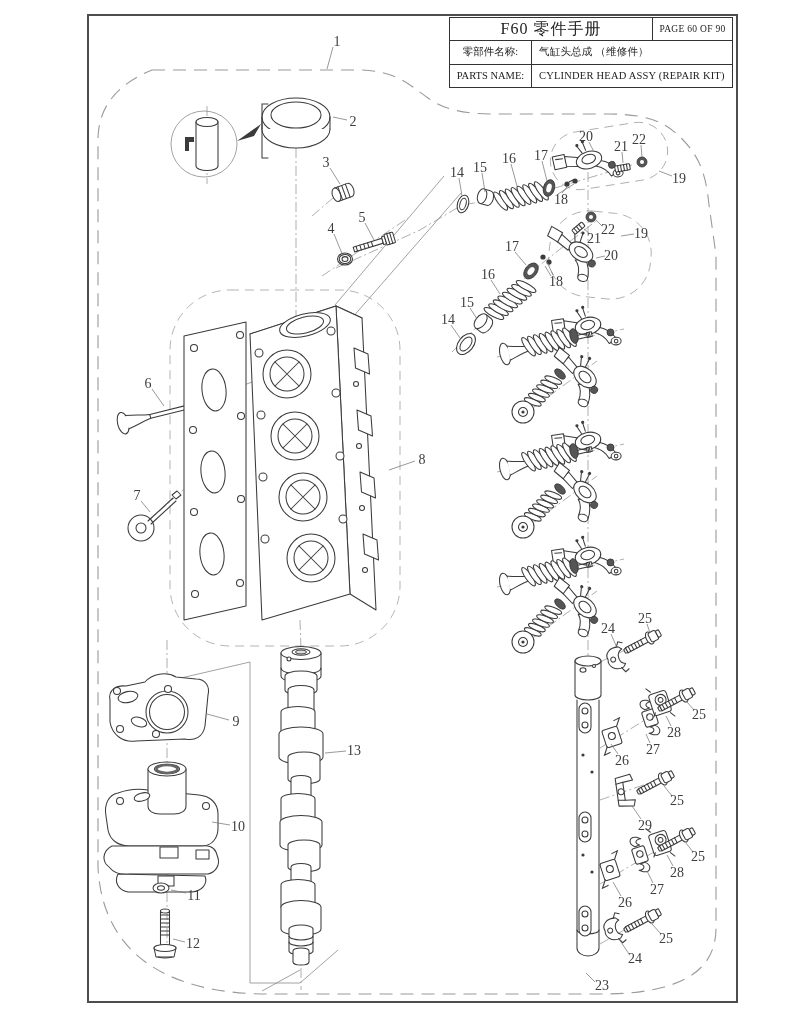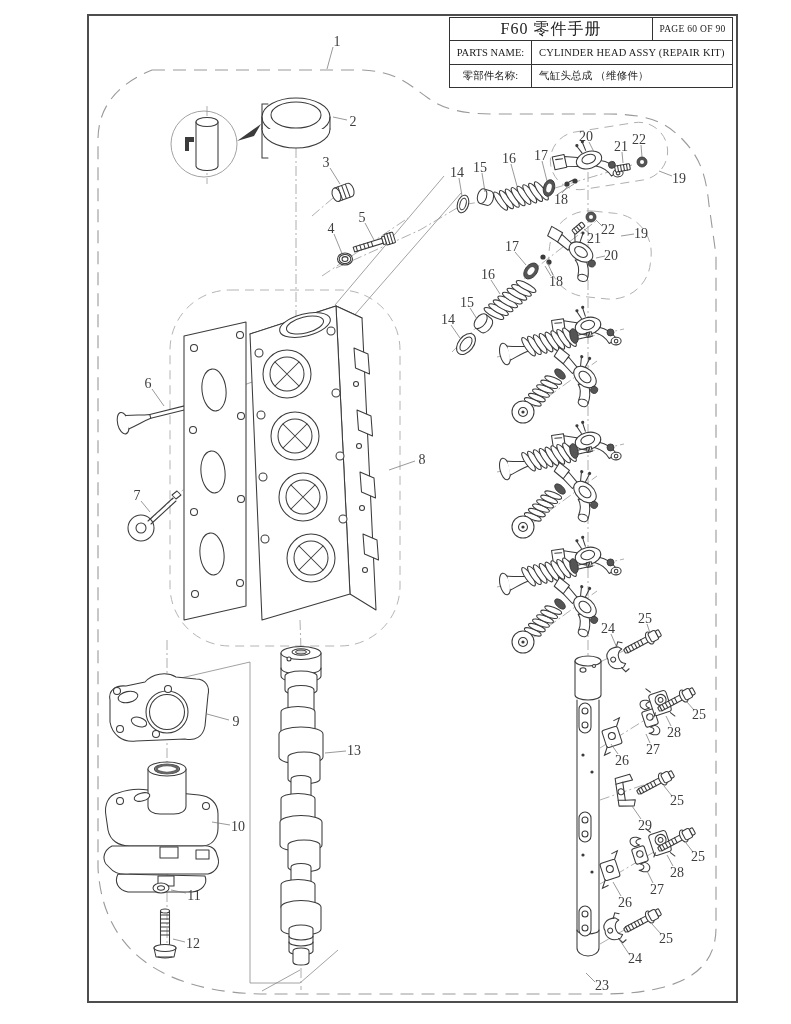--- a/index.html
+++ b/index.html
@@ -567,22 +567,22 @@
         <text x="666" y="943" text-anchor="middle" class="co">25</text>
       </g>
   </svg>
 
   <div class="titleblock">
     <div class="tb-row">
       <div class="tb-cell tb-title">F60 零件手册</div>
       <div class="tb-cell tb-page">PAGE 60 OF 90</div>
     </div>
     <div class="tb-row">
+      <div class="tb-cell tb-label">零部件名称:</div>
+      <div class="tb-cell tb-value">气缸头总成 （维修件）</div>
+    </div>
+    <div class="tb-row">
       <div class="tb-cell tb-label">PARTS NAME:</div>
       <div class="tb-cell tb-value">CYLINDER HEAD ASSY (REPAIR KIT)</div>
     </div>
-    <div class="tb-row">
-      <div class="tb-cell tb-label">零部件名称:</div>
-      <div class="tb-cell tb-value">气缸头总成 （维修件）</div>
-    </div>
   </div>
 
 </div>
 
 </body></html>

